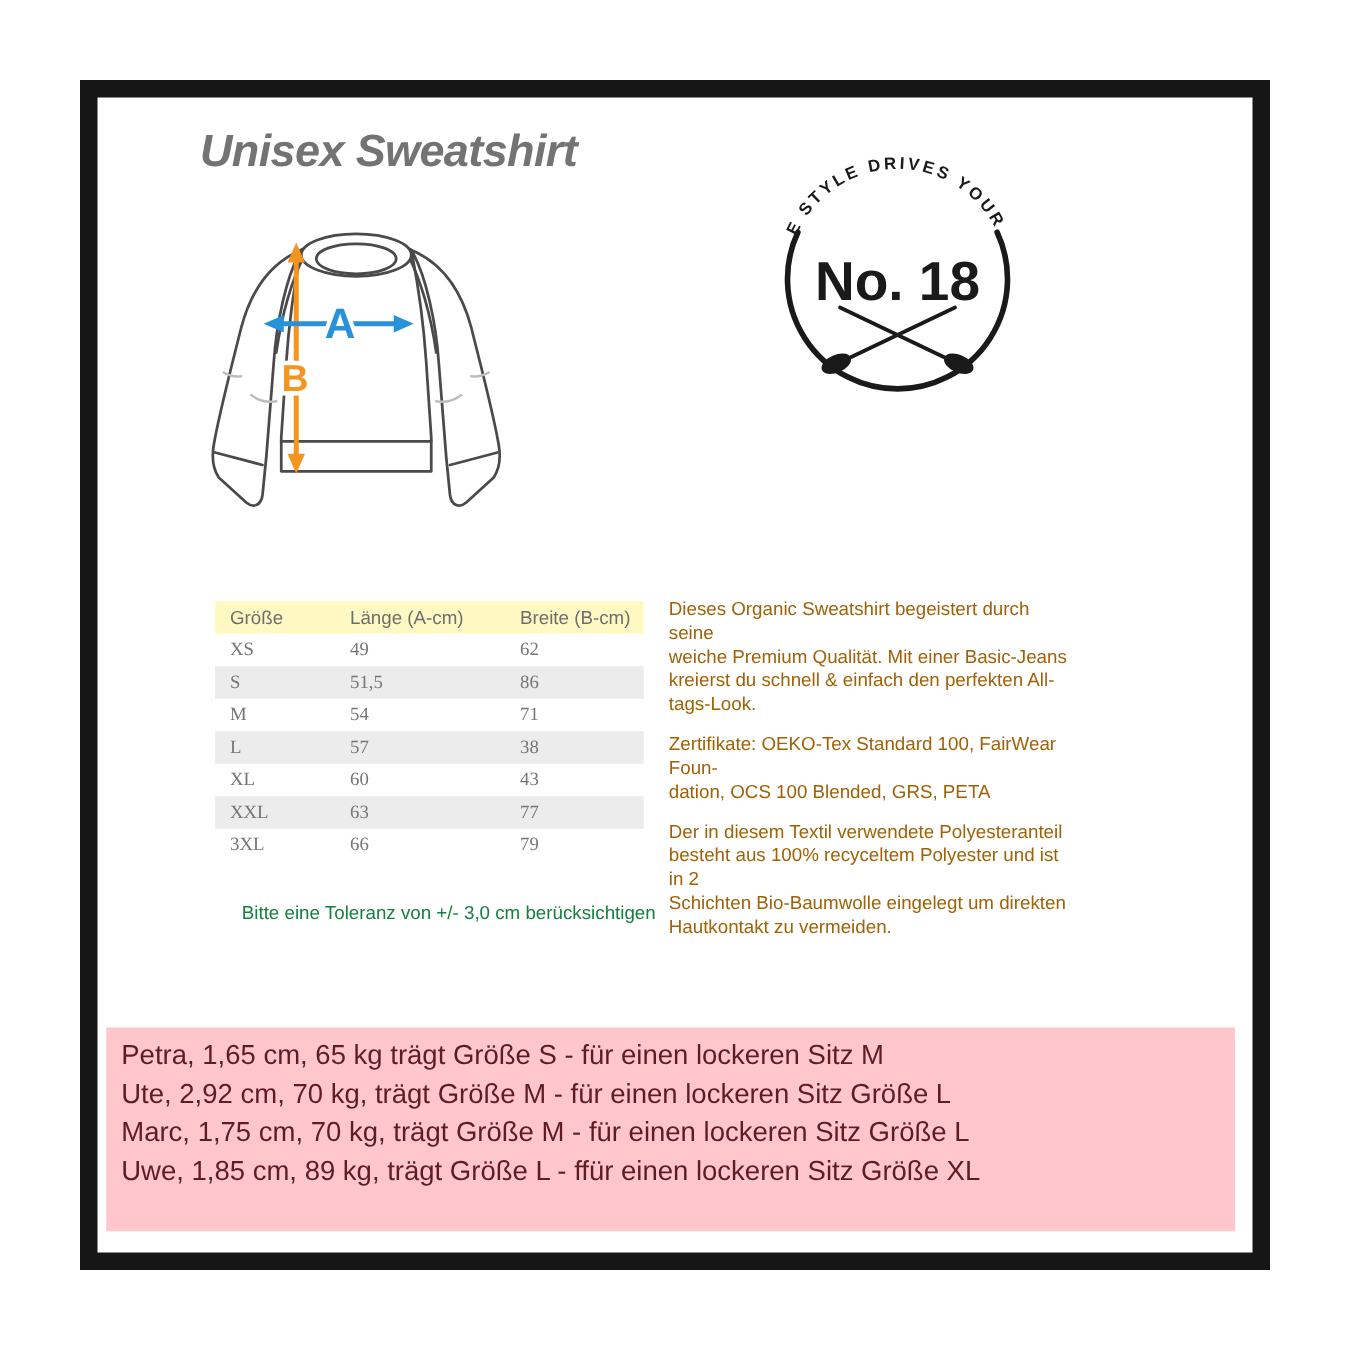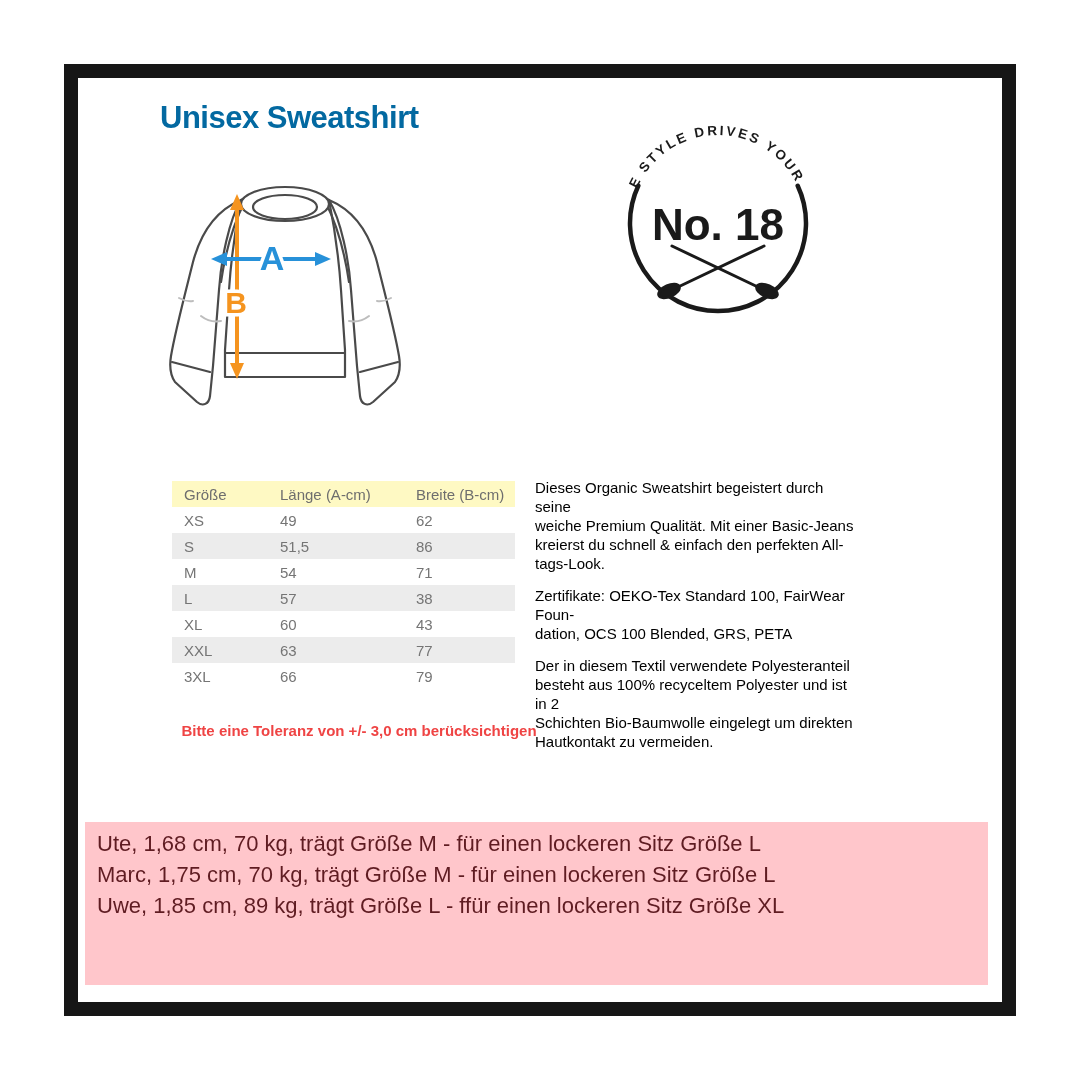--- a/index.html
+++ b/index.html
@@ -1,32 +1,32 @@
 <!DOCTYPE html>
 <html><head>
 <meta charset="utf-8">
 <style>
   html,body{margin:0;padding:0;background:#ffffff;}
   .page{position:relative;width:1080px;height:1080px;background:#ffffff;overflow:hidden;
         font-family:"Liberation Sans",sans-serif;color:#222;}
   .frame{position:absolute;left:64px;top:64px;width:924px;height:924px;border:14px solid #161616;background:#ffffff;}
-  .title{position:absolute;left:160px;top:100px;font-size:31px;font-weight:700;color:#0369a1;letter-spacing:-0.5px;}
+  .title{position:absolute;left:160px;top:100px;font-size:36px;font-weight:700;color:#737373;letter-spacing:-0.5px;font-style:italic;}
   .garment-svg{position:absolute;left:145px;top:170px;}
   .logo-svg{position:absolute;left:618px;top:118px;}
   .size-table{position:absolute;left:172px;top:481px;width:343px;border-collapse:collapse;
               font-size:15px;}
   .size-table th{background:#fef9c3;font-weight:400;color:#6e6e6e;text-align:left;height:26px;padding:0;}
-  .size-table td{color:#757575;height:26px;padding:0;}
+  .size-table td{color:#757575;height:26px;padding:0;font-family:Liberation Serif, serif;}
   .size-table th:first-child,.size-table td:first-child{padding-left:12px;width:96px;}
   .size-table th:nth-child(2),.size-table td:nth-child(2){width:136px;}
   .size-table tbody tr:nth-child(even){background:#ececec;}
   .tolerance{position:absolute;left:179px;top:722px;width:360px;text-align:center;
-             font-size:15px;font-weight:700;color:#ef4444;}
+             font-size:15px;font-weight:400;color:#15803d;}
   .desc-col{position:absolute;left:535px;top:478px;width:322px;}
-  .desc-col p{margin:0 0 13px 0;font-size:15px;line-height:19px;color:#000000;white-space:pre-line;}
+  .desc-col p{margin:0 0 13px 0;font-size:15px;line-height:19px;color:#a16207;white-space:pre-line;}
   .fit-box{position:absolute;left:85px;top:822px;width:903px;height:163px;background:#ffc6cb;
            box-sizing:border-box;padding:6px 12px 0 12px;}
   .fit-heading{font-size:27px;font-weight:700;color:#4c1216;line-height:34px;}
   .fit-line{font-size:22px;line-height:31px;color:#5f1c22;}
 </style>
 </head>
 <body>
 
 <div class="page">
   <div class="frame">
@@ -154,17 +154,18 @@
 tags-Look.</p>
     <p>Zertifikate: OEKO-Tex Standard 100, FairWear Foun-
 dation, OCS 100 Blended, GRS, PETA</p>
     <p>Der in diesem Textil verwendete Polyesteranteil
 besteht aus 100% recyceltem Polyester und ist in 2
 Schichten Bio-Baumwolle eingelegt um direkten
 Hautkontakt zu vermeiden.</p>
   </div>
 
   <div class="fit-box">
-    <div class="fit-line">Ute, 1,68 cm, 70 kg, trägt Größe M - für einen lockeren Sitz Größe L</div>
+    <div class="fit-line">Petra, 1,65 cm, 65 kg trägt Größe S - für einen lockeren Sitz M</div>
+    <div class="fit-line">Ute, 2,92 cm, 70 kg, trägt Größe M - für einen lockeren Sitz Größe L</div>
     <div class="fit-line">Marc, 1,75 cm, 70 kg, trägt Größe M - für einen lockeren Sitz Größe L</div>
     <div class="fit-line">Uwe, 1,85 cm, 89 kg, trägt Größe L - ffür einen lockeren Sitz Größe XL</div>
   </div>
 </div>
 
 </body></html>

